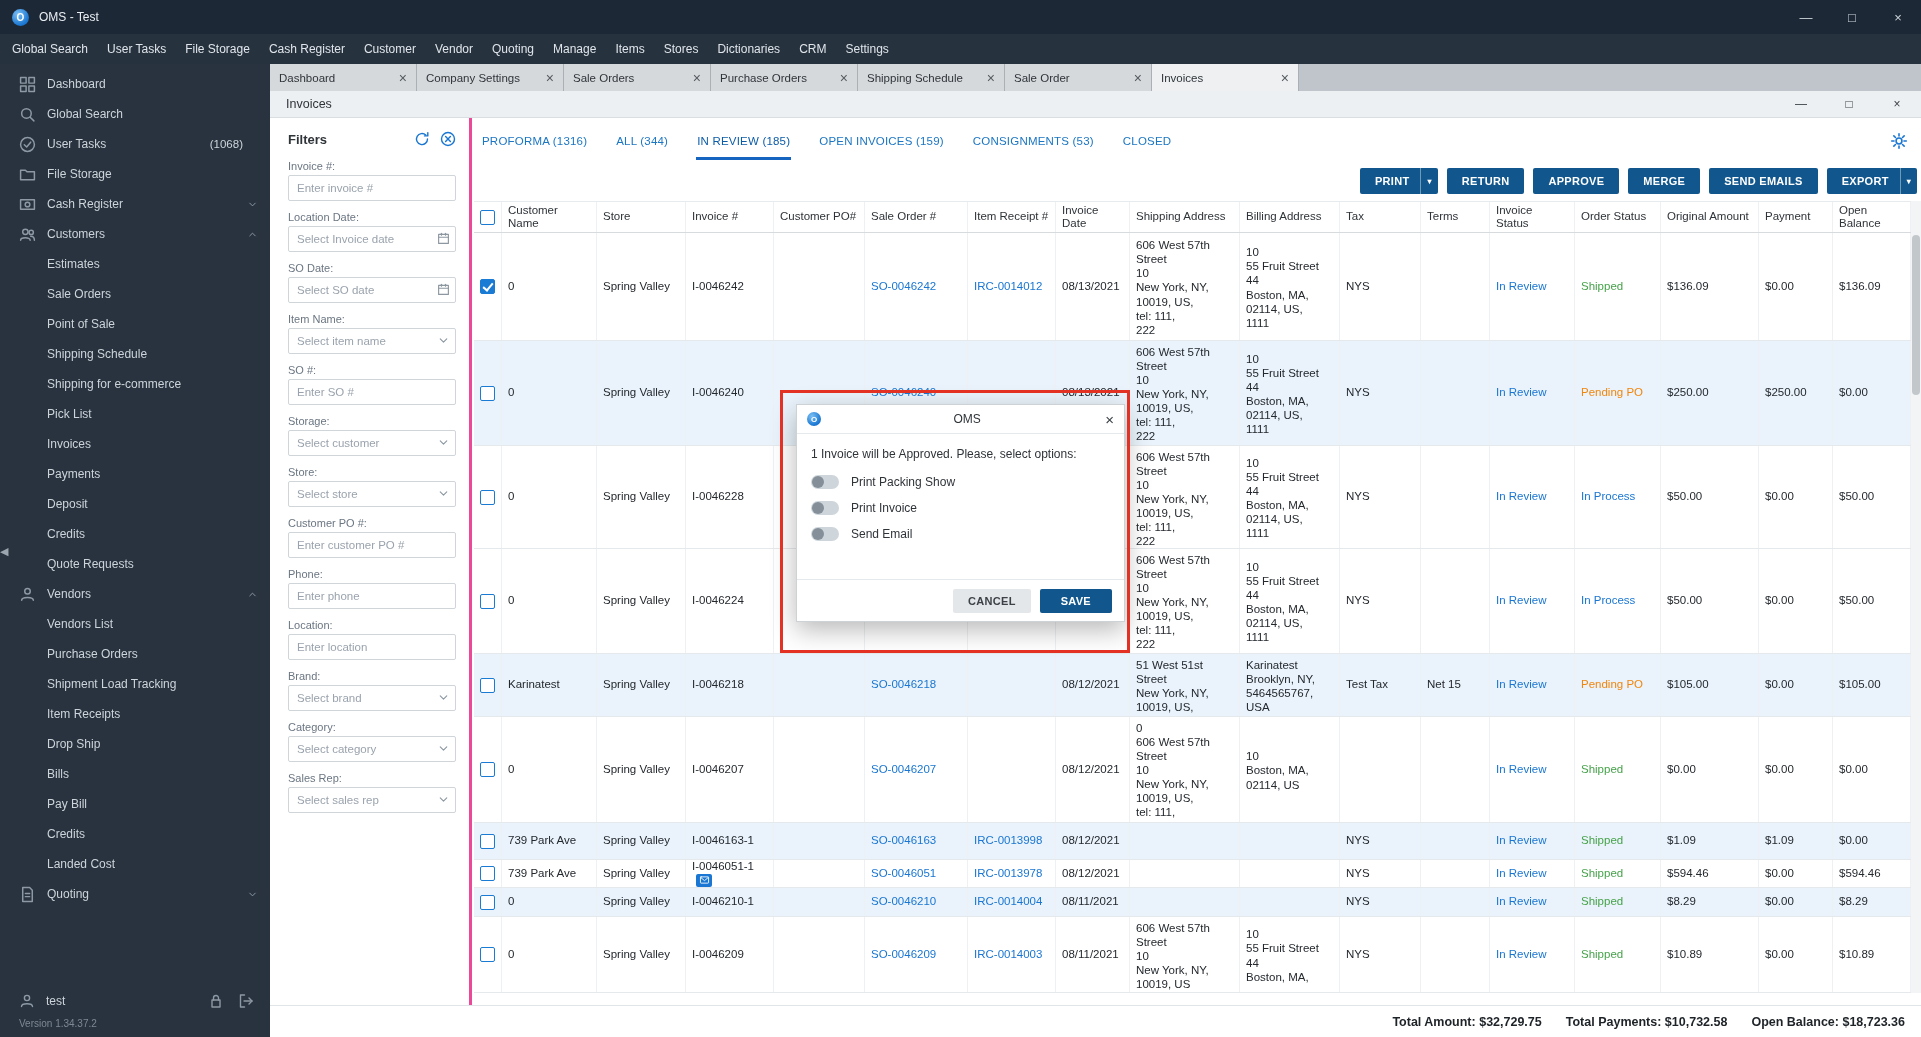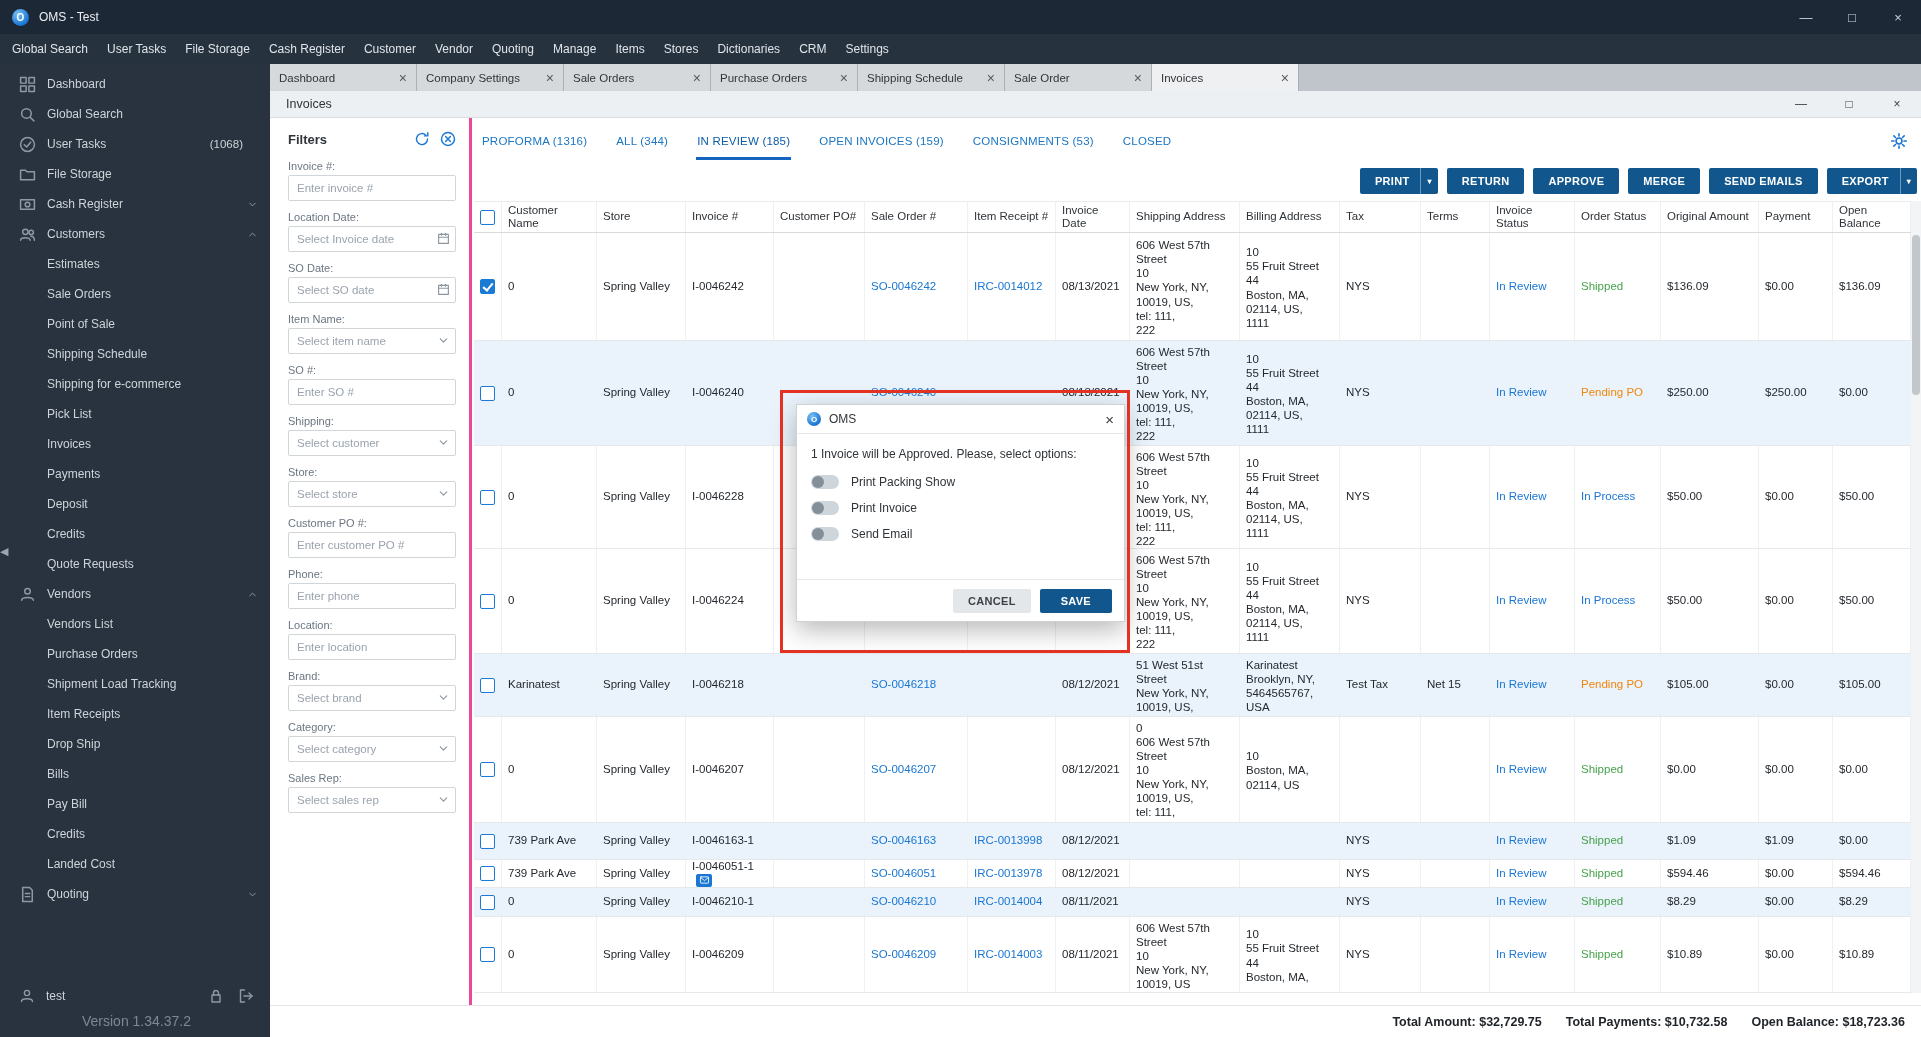--- a/index.html
+++ b/index.html
@@ -32,21 +32,21 @@
   .icon svg{width:100%;height:100%;display:block;}
   .sb-item .icon{width:17px;height:17px;color:#8d99a4;flex:none;}
   .sb-label{margin-left:11px;flex:1;overflow:hidden;}
   .sb-badge{font-size:11.5px;margin-right:15px;color:#cdd4da;}
   .sb-item .chev{width:11px;height:11px;color:#8d99a4;flex:none;}
   .sb-footer{position:absolute;left:0;bottom:0;width:100%;padding:0 16px 8px 19px;box-sizing:border-box;}
   .sb-user{display:flex;align-items:center;}
   .sb-user .icon{width:16px;height:16px;color:#8d99a4;flex:none;}
   .sb-user-name{margin-left:11px;flex:1;color:#cdd4da;font-size:12px;}
   .sb-foot-icon{width:15px;height:15px;color:#aab4bd;margin-left:14px;flex:none;}
-  .sb-version{margin-top:9px;font-size:14px;color:#7e8893;text-align:center;}
+  .sb-version{margin-top:9px;font-size:10px;color:#7e8893;}
   .collapse-handle{position:absolute;left:0;top:545px;color:#9aa5af;font-size:11px;z-index:7;}
 
   
   .window{position:absolute;left:270px;top:91px;width:1651px;height:946px;background:#fff;z-index:5;}
   .window-titlebar{position:absolute;left:0;top:0;width:100%;height:27px;background:#edf0f2;border-bottom:1px solid #dadee1;display:flex;align-items:center;padding-left:16px;box-sizing:border-box;font-size:12.5px;color:#2f3439;}
   .window-controls{margin-left:auto;display:flex;height:100%;}
   .wc-btn{width:48px;display:flex;align-items:center;justify-content:center;color:#3c4247;font-size:12px;}
 
   
   .filters{position:absolute;left:6px;top:27px;width:196px;height:887px;border-right:3px solid #ec4899;padding:13px 13px 0 12px;box-sizing:border-box;}
@@ -98,21 +98,21 @@
 
   
   .totals-bar{position:absolute;left:0;bottom:0;width:100%;height:32px;border-top:1px solid #e2e5e8;background:#fff;display:flex;align-items:center;justify-content:flex-end;gap:24px;padding-right:16px;box-sizing:border-box;z-index:8;}
   .total-pair{font-size:12.5px;font-weight:bold;color:#1e2328;white-space:nowrap;}
 
   
   .annotation{position:absolute;left:780px;top:390px;width:350px;height:263px;border:3px solid #e33224;box-sizing:border-box;z-index:60;pointer-events:none;}
   .modal{position:absolute;left:796px;top:404px;width:329px;height:218px;background:#fff;border:1px solid #cdd2d6;box-shadow:0 8px 24px rgba(0,0,0,.28);z-index:55;box-sizing:border-box;}
   .modal-titlebar{height:29px;display:flex;align-items:center;padding:0 10px;border-bottom:1px solid #e6e9eb;box-sizing:border-box;}
   .app-logo.small{width:14px;height:14px;font-size:8px;}
-  .modal-title{margin-left:8px;font-size:12px;color:#2f3439;flex:1;}
+  .modal-title{margin-left:8px;font-size:12px;color:#2f3439;flex:1;text-align:center;}
   .modal-close{color:#3c4247;font-size:15px;line-height:1;}
   .modal-msg{padding:13px 14px 0;font-size:12px;color:#2f3439;}
   .modal-options{padding:2px 14px 0;}
   .modal-option{display:flex;align-items:center;margin-top:12px;}
   .option-label{margin-left:12px;font-size:12px;color:#2f3439;}
   .modal-footer{position:absolute;left:0;bottom:0;width:100%;height:42px;border-top:1px solid #e6e9eb;display:flex;align-items:center;justify-content:flex-end;gap:9px;padding:0 12px;box-sizing:border-box;}
   .btn{font-size:11px;font-weight:bold;letter-spacing:.3px;padding:6px 15px;border-radius:2px;display:inline-block;}
   .btn-cancel{background:#e4e7ea;color:#3c4247;}
   .btn-save{background:#11578d;color:#fff;padding:6px 21px;}
 </style>
@@ -446,21 +446,21 @@
                 <svg viewBox="0 0 16 16" fill="none" stroke="currentColor" stroke-width="1.4" stroke-linecap="round" stroke-linejoin="round">
                   <polyline points="4,6 8,10 12,6"></polyline>
                 </svg>
               </span></div>
           </div>
           <div class="field">
             <div class="field-label">SO #:</div>
             <div class="field-box"><input placeholder="Enter SO #" style=""></div>
           </div>
           <div class="field">
-            <div class="field-label">Shipping:</div>
+            <div class="field-label">Storage:</div>
             <div class="field-box"><input placeholder="Select customer" style=""><span class="input-icon icon">
                 <svg viewBox="0 0 16 16" fill="none" stroke="currentColor" stroke-width="1.4" stroke-linecap="round" stroke-linejoin="round">
                   <polyline points="4,6 8,10 12,6"></polyline>
                 </svg>
               </span></div>
           </div>
           <div class="field">
             <div class="field-label">Store:</div>
             <div class="field-box"><input placeholder="Select store" style=""><span class="input-icon icon">
                 <svg viewBox="0 0 16 16" fill="none" stroke="currentColor" stroke-width="1.4" stroke-linecap="round" stroke-linejoin="round">

